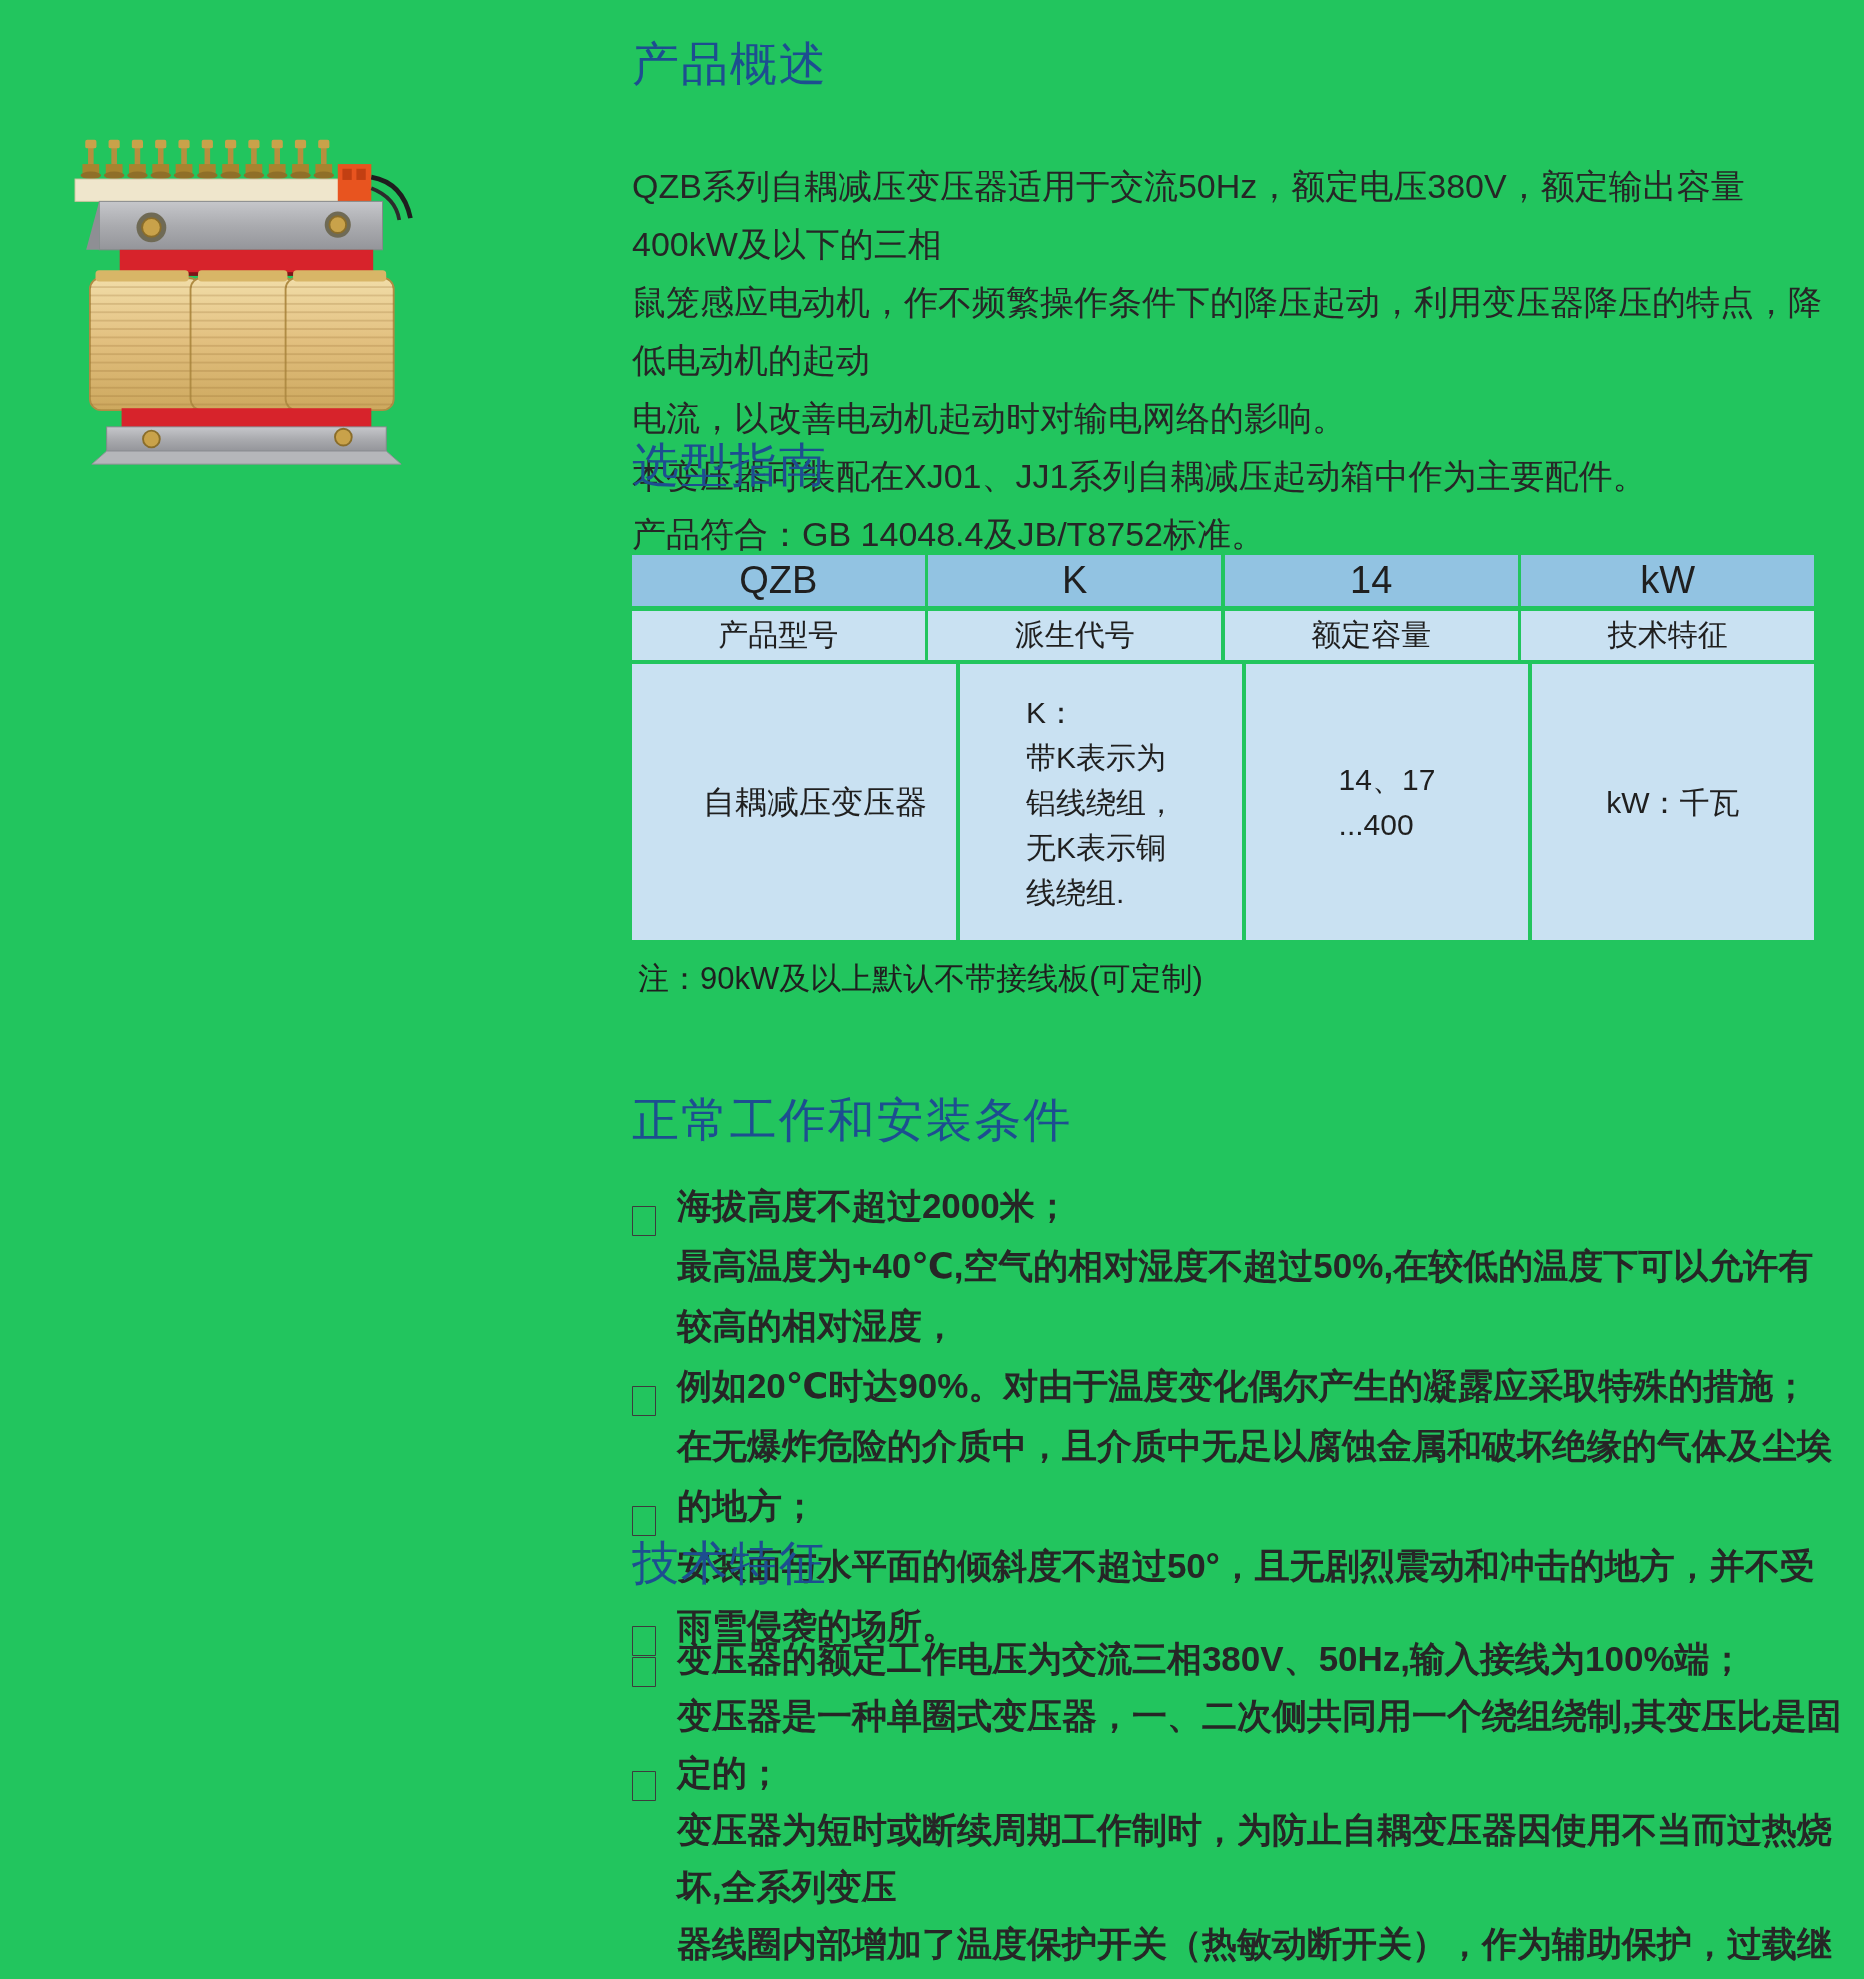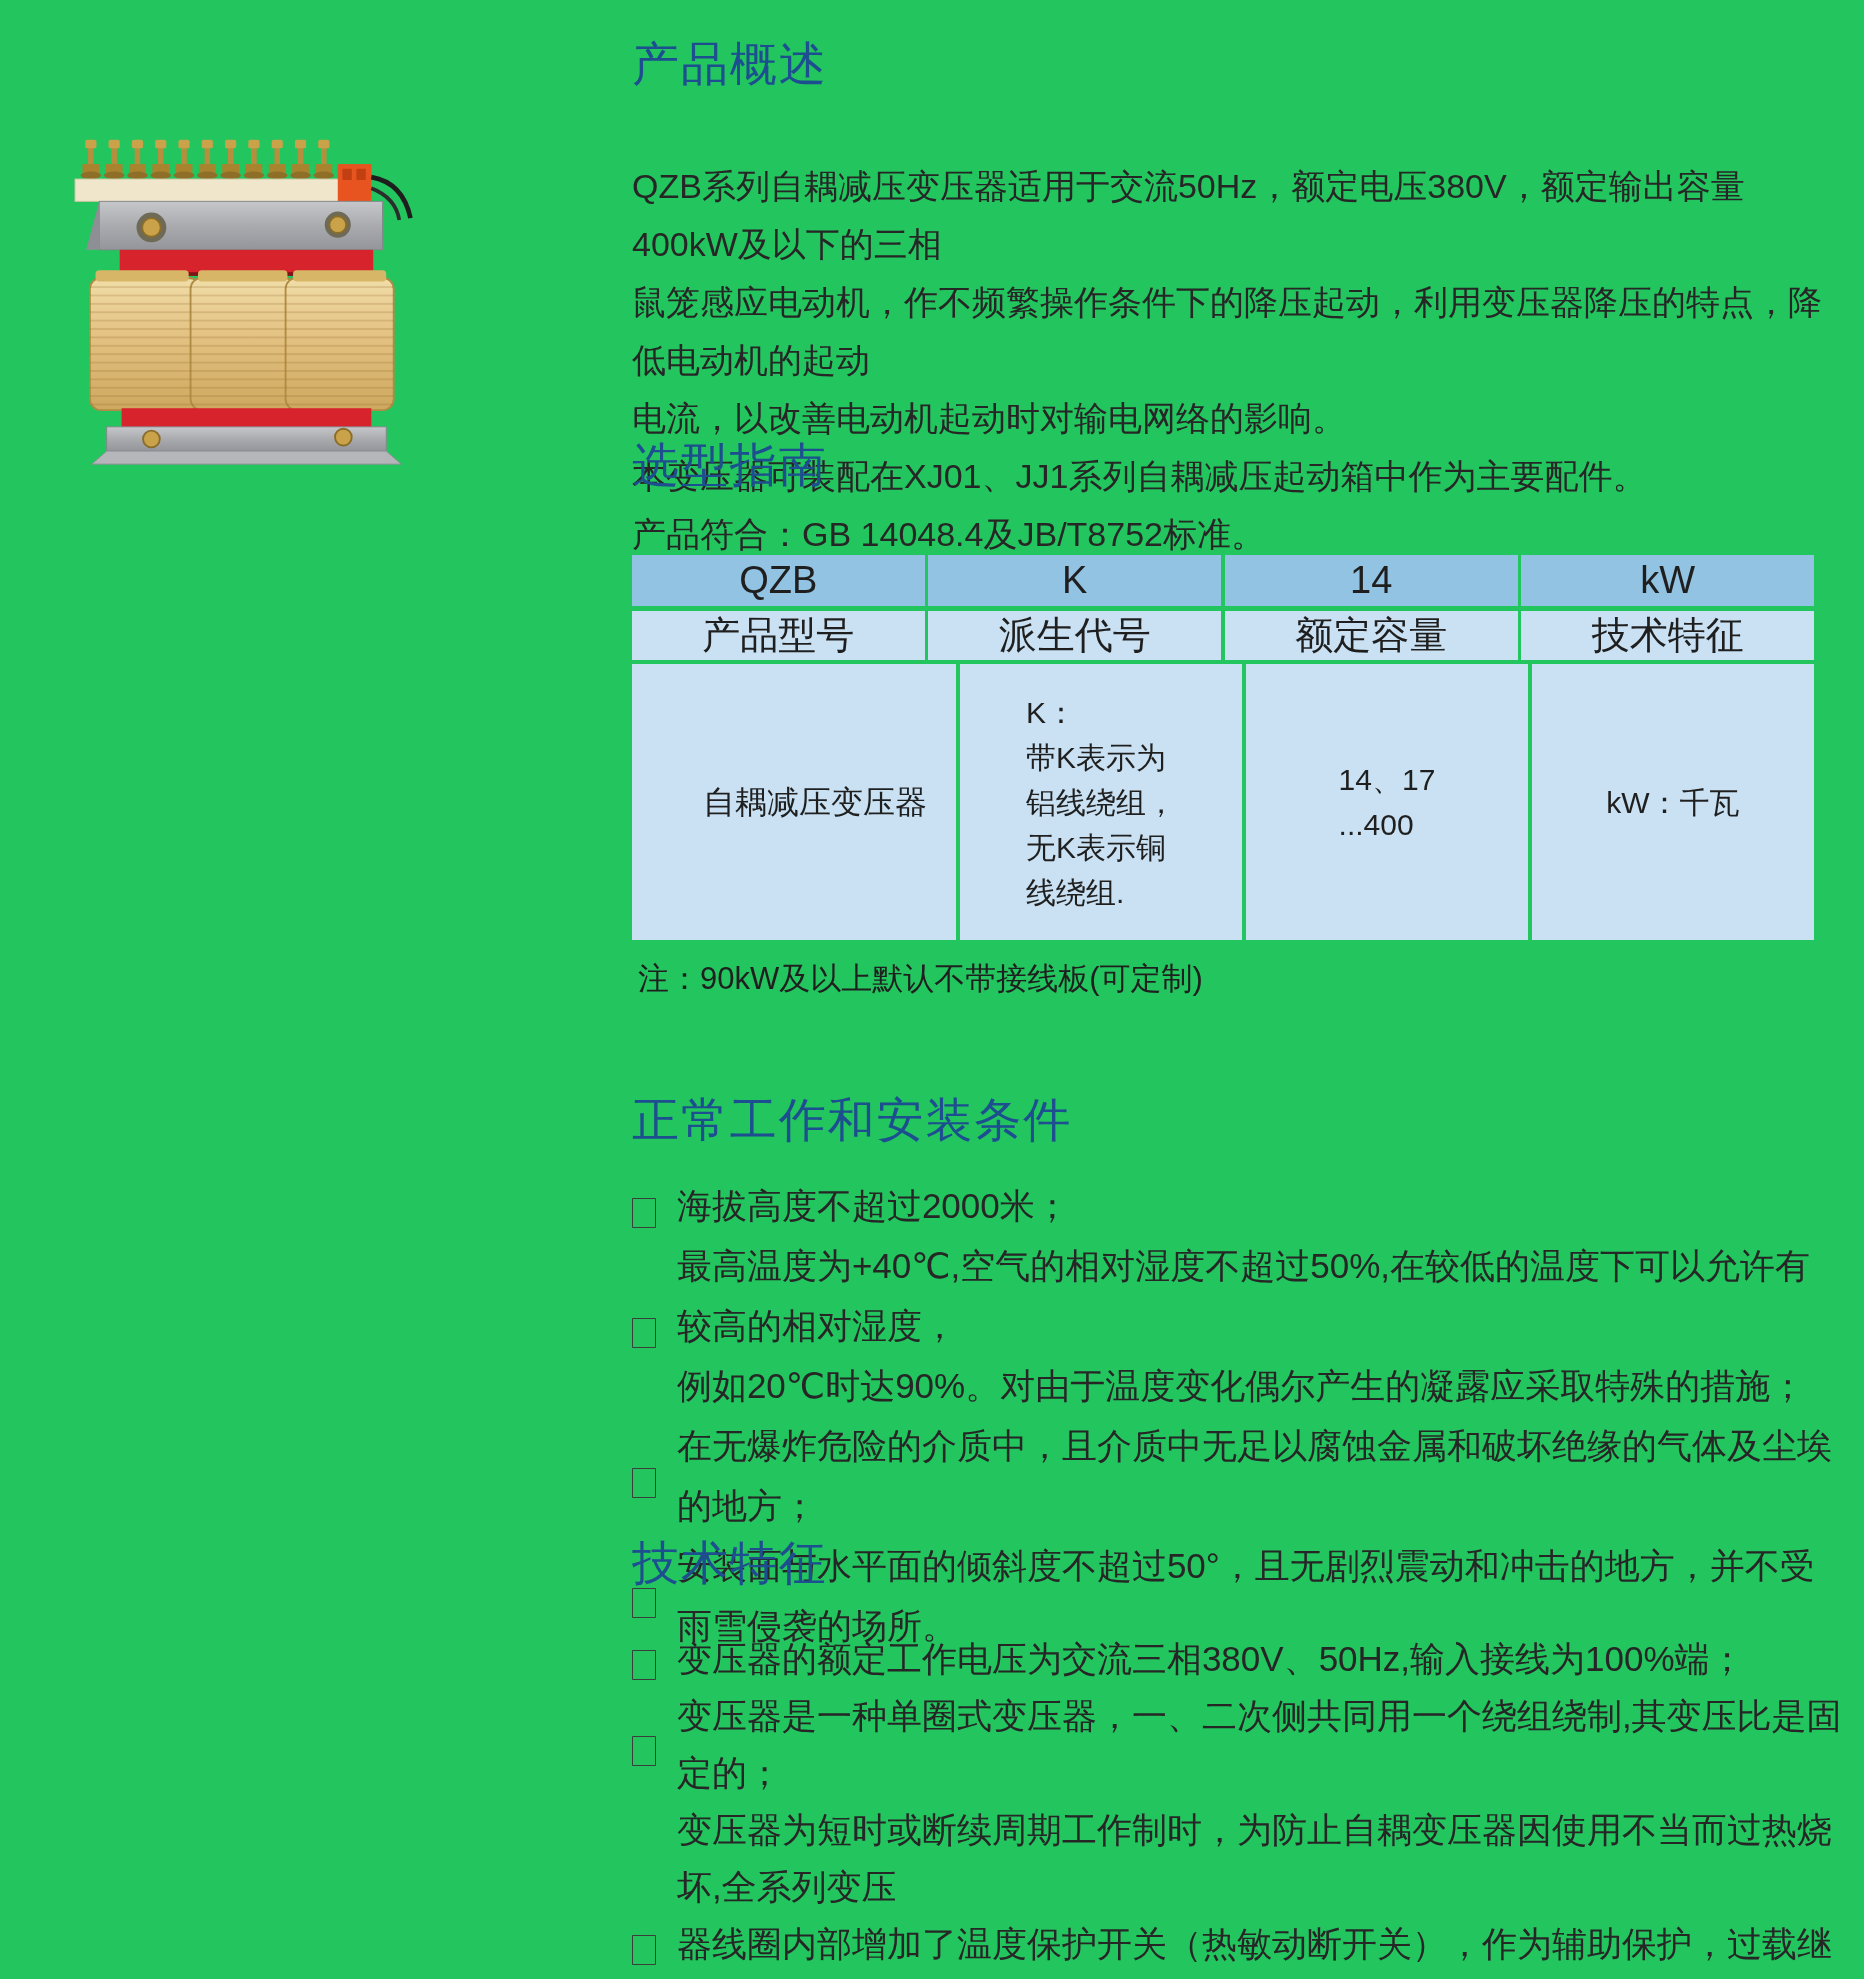--- a/index.html
+++ b/index.html
@@ -13,29 +13,29 @@
   }
   .body-text{
     position:absolute;left:632px;width:1198px;font-size:34px;line-height:58px;
     color:#262626;white-space:pre-line;
   }
   
   .sel-table{position:absolute;left:632px;top:555px;width:1182px;}
   .trow{display:flex;gap:3.7px;margin-bottom:4.7px;}
   .tcell{flex:1 1 0;display:flex;align-items:center;justify-content:center;text-align:center;}
   .trow-code .tcell{background:#92c3e2;height:51px;font-size:38px;color:#1f1f1f;}
-  .trow-label .tcell{background:#c9e1f2;height:49px;font-size:38px;color:#1f1f1f;}
+  .trow-label .tcell{background:#c9e1f2;height:49px;font-size:30px;color:#1f1f1f;}
   .trow-detail .tcell{background:#c9e1f2;height:276px;font-size:30px;color:#1f1f1f;}
   .trow-detail .tcell span{white-space:pre-line;line-height:45px;}
   .cell-left span{text-align:left;}
   .cell-model{font-size:32px !important;padding-left:42px;}
   .note-text{position:absolute;left:638px;top:958px;font-size:31px;color:#1f1f1f;}
   
   .blist{position:absolute;left:632px;width:1212px;}
-  .blist .item{display:flex;align-items:center;}
+  .blist .item{display:flex;align-items:flex-end;font-weight:bold;}
   .cond-list .item .txt{font-size:35px;line-height:60px;white-space:pre-line;color:#262626;}
   .feat-list .item .txt{font-size:35px;line-height:57px;white-space:pre-line;color:#262626;}
   .sq{
     flex:0 0 auto;width:22.4px;height:28px;border:1.9px solid #3c3c3c;border-radius:0.9px;
     margin:13px 20.5px 0 0;background:transparent;
   }
   
   .photo{position:absolute;left:58px;top:138px;width:362px;height:328px;}
 </style>
 </head>

